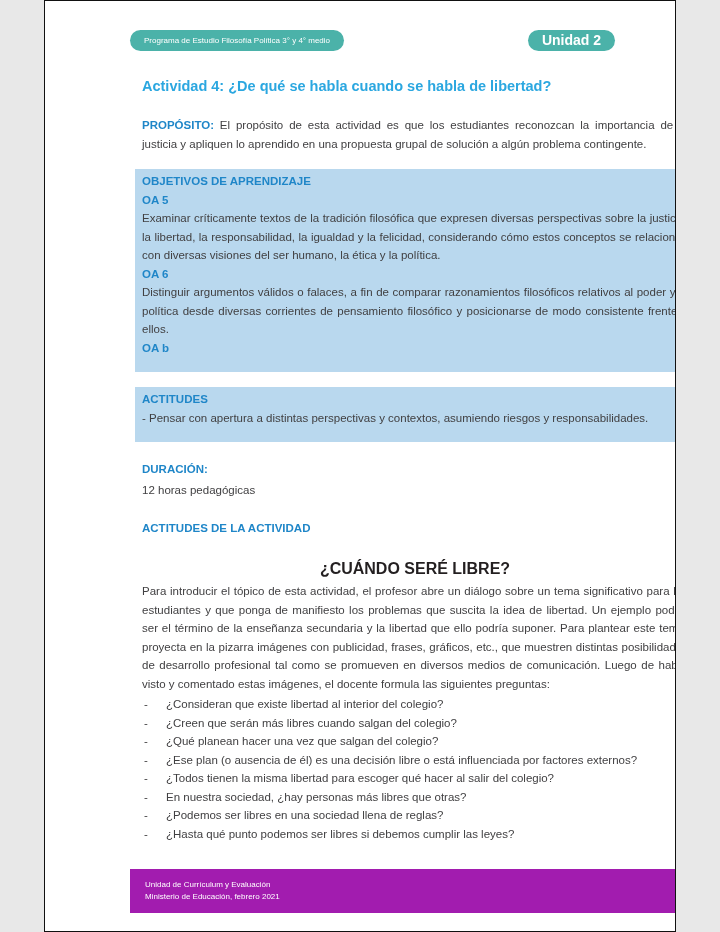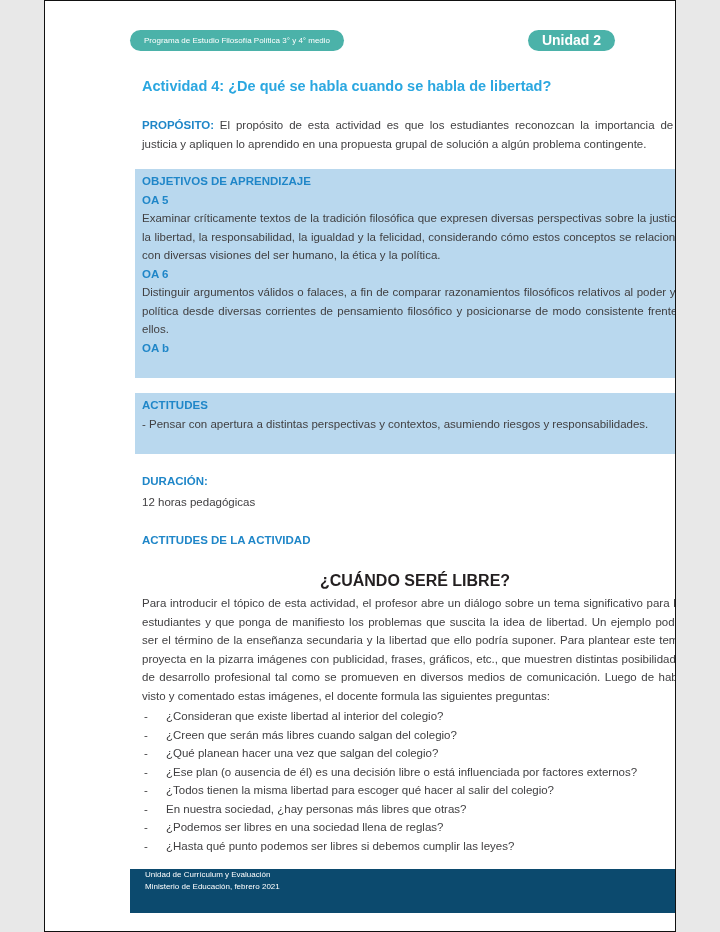--- a/index.html
+++ b/index.html
@@ -25,42 +25,42 @@
     margin:0 0 20px 0;font-size:14.5px;line-height:19px;
     font-weight:bold;color:#2ba7e0;
   }
   p{margin:0;}
   .just{text-align:justify;}
   .blue-label{color:#1f86c8;font-weight:bold;}
   .para-gap{margin-bottom:16px;}
   .blue-block{
     background:#b9d8ee;
     margin:0 -7px 15px -7px;
-    padding:3px 7px 21px 7px;
+    padding:3px 7px 15px 7px;
   }
   .blue-block h2,.blue-block h3{
     margin:0;font-size:11.5px;line-height:18.5px;
     color:#1f86c8;font-weight:bold;
   }
   .blue-heading{
     margin:18px 0 2px 0;font-size:11.5px;line-height:18.5px;
     color:#1f86c8;font-weight:bold;
   }
   .black-heading{
     margin:22px 0 4px 0;font-size:16px;line-height:18.5px;
     color:#231f20;font-weight:bold;text-align:center;
   }
   .questions{list-style:none;margin:2px 0 0 0;padding:0;}
   .questions li{display:flex;line-height:18.5px;}
   .questions .dash{flex:0 0 22px;padding-left:2px;}
   
   .footbar{
     position:absolute;left:85px;top:868px;width:575px;height:44px;
-    background:#0c4a6e;color:#fff;box-sizing:border-box;
-    display:flex;justify-content:space-between;align-items:flex-start;
+    background:#a21caf;color:#fff;box-sizing:border-box;
+    display:flex;justify-content:space-between;align-items:center;
     padding:0 15px;font-size:8px;line-height:12px;
   }
   .foot-page{font-size:8.5px;}
 </style>
 </head>
 <body>
 
 <div class="page">
 
   <div class="pill program-pill">

